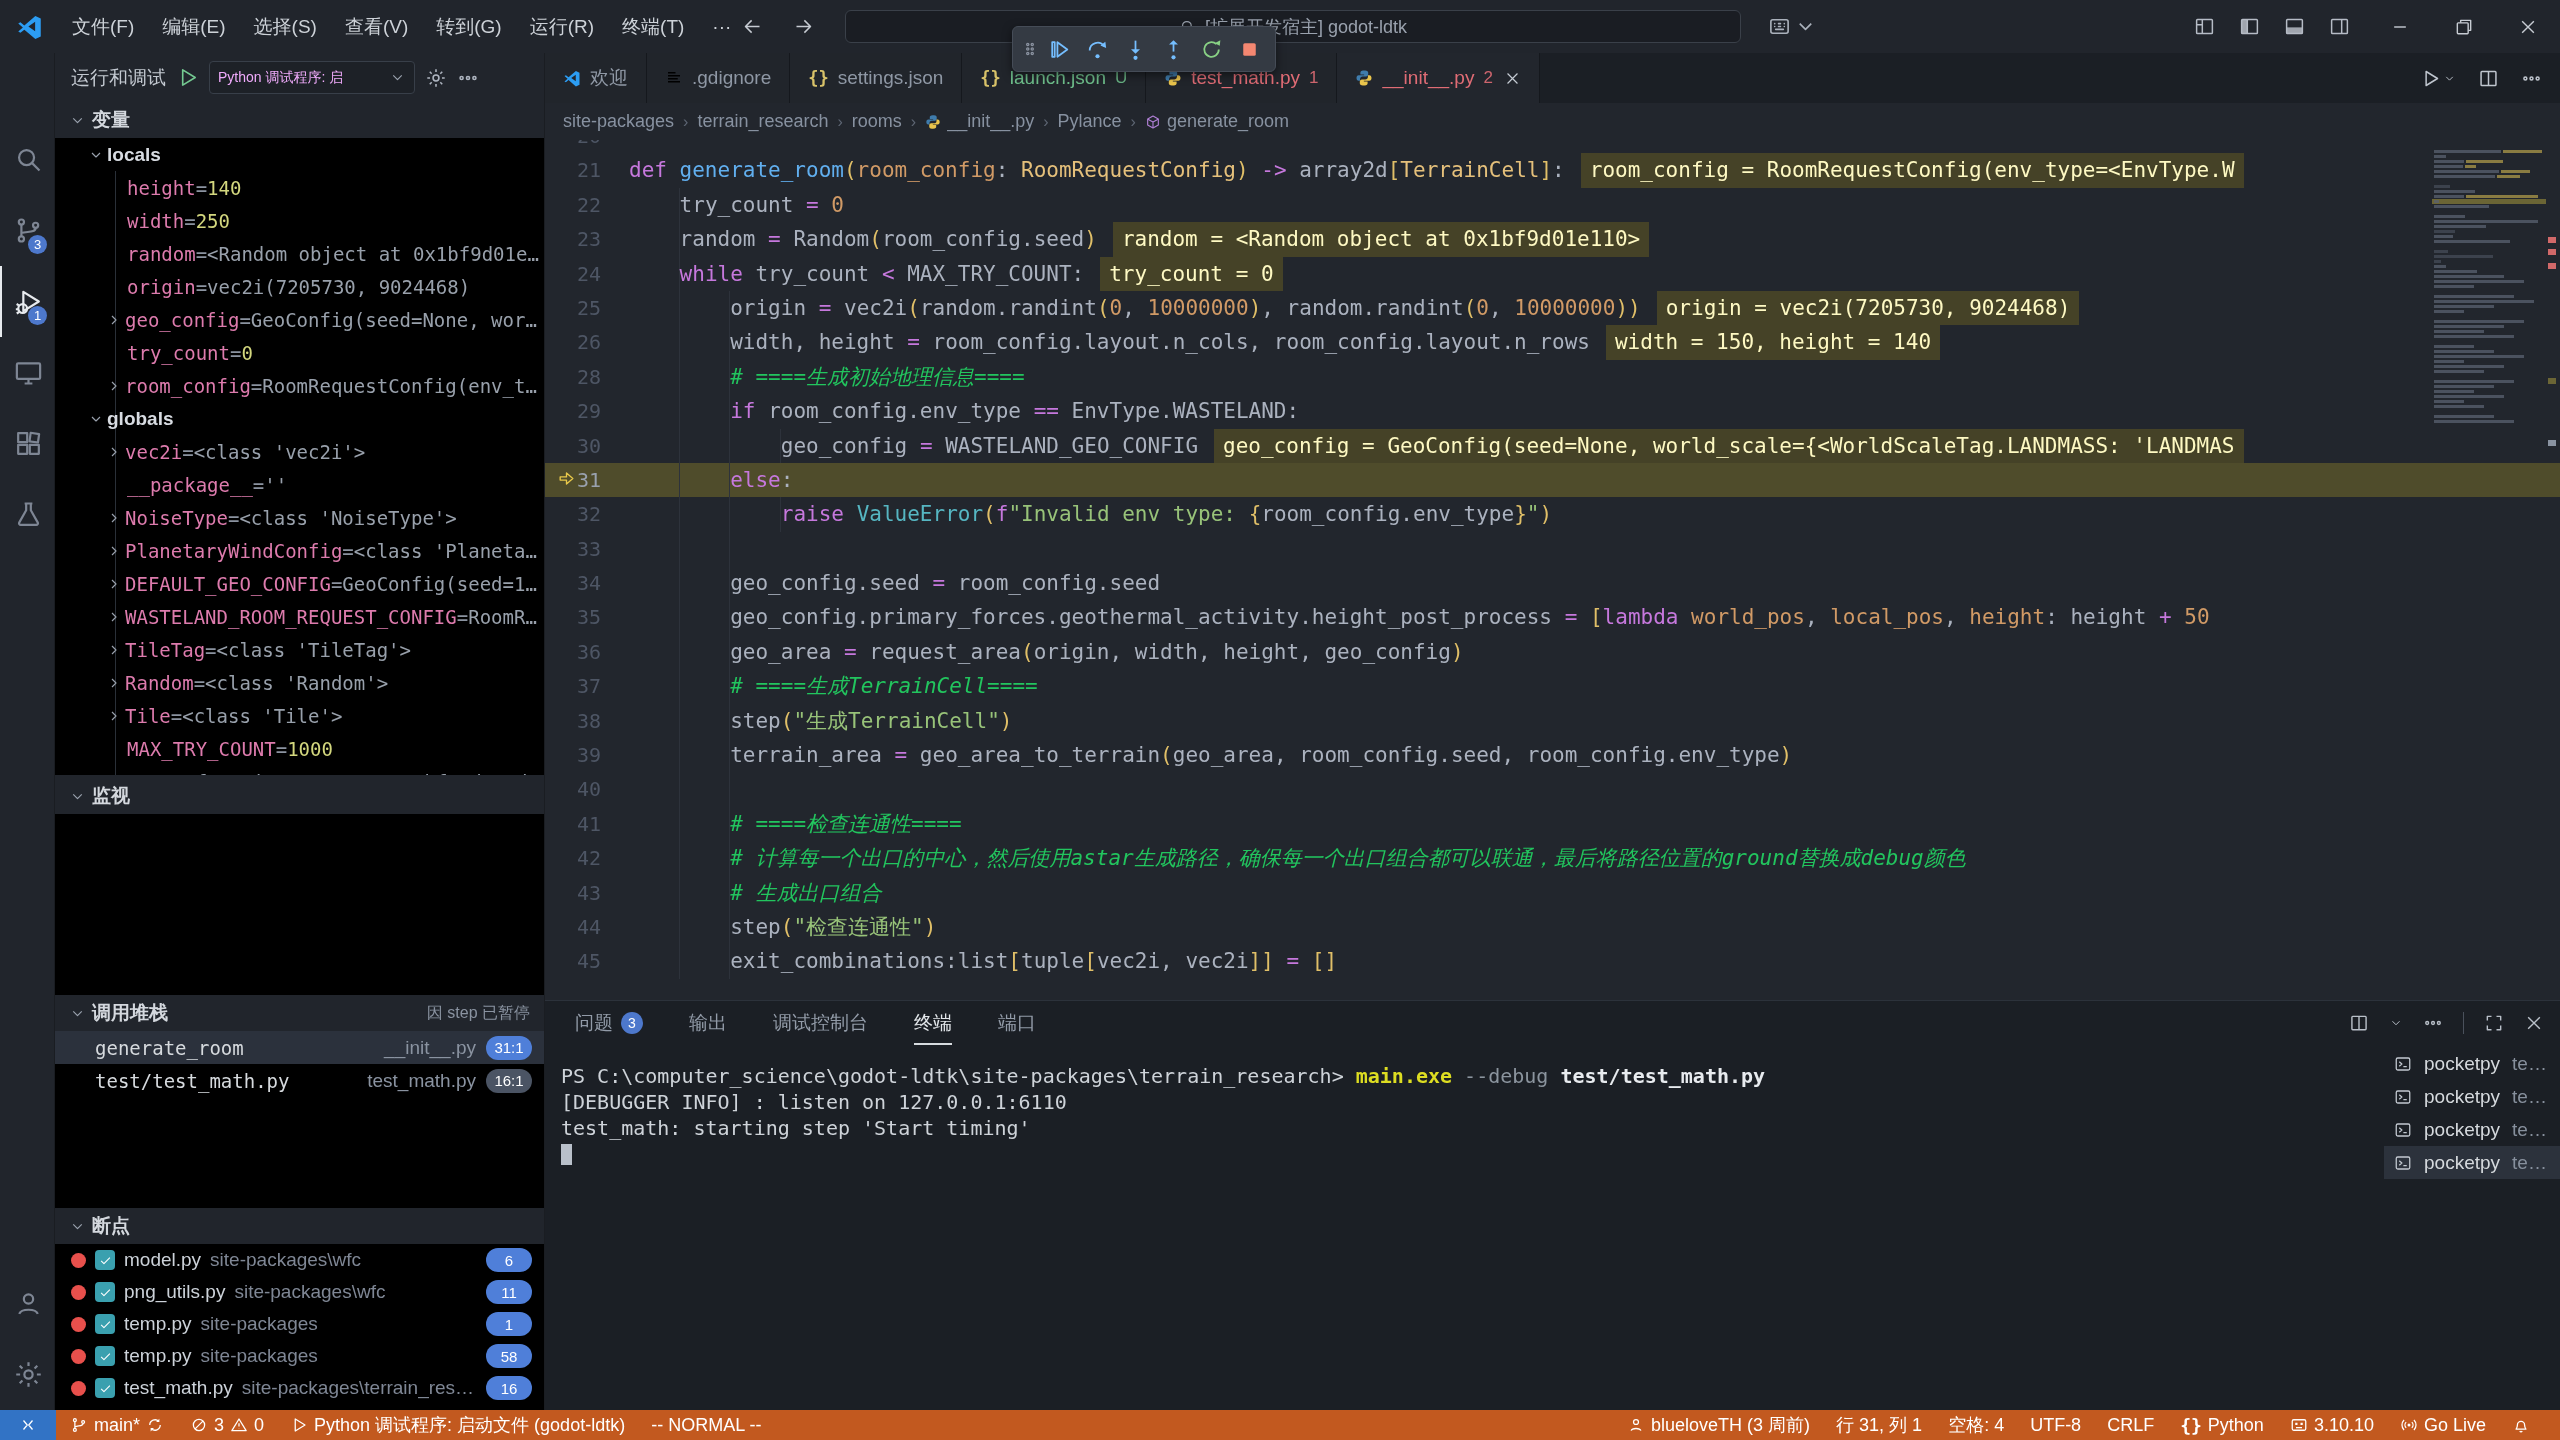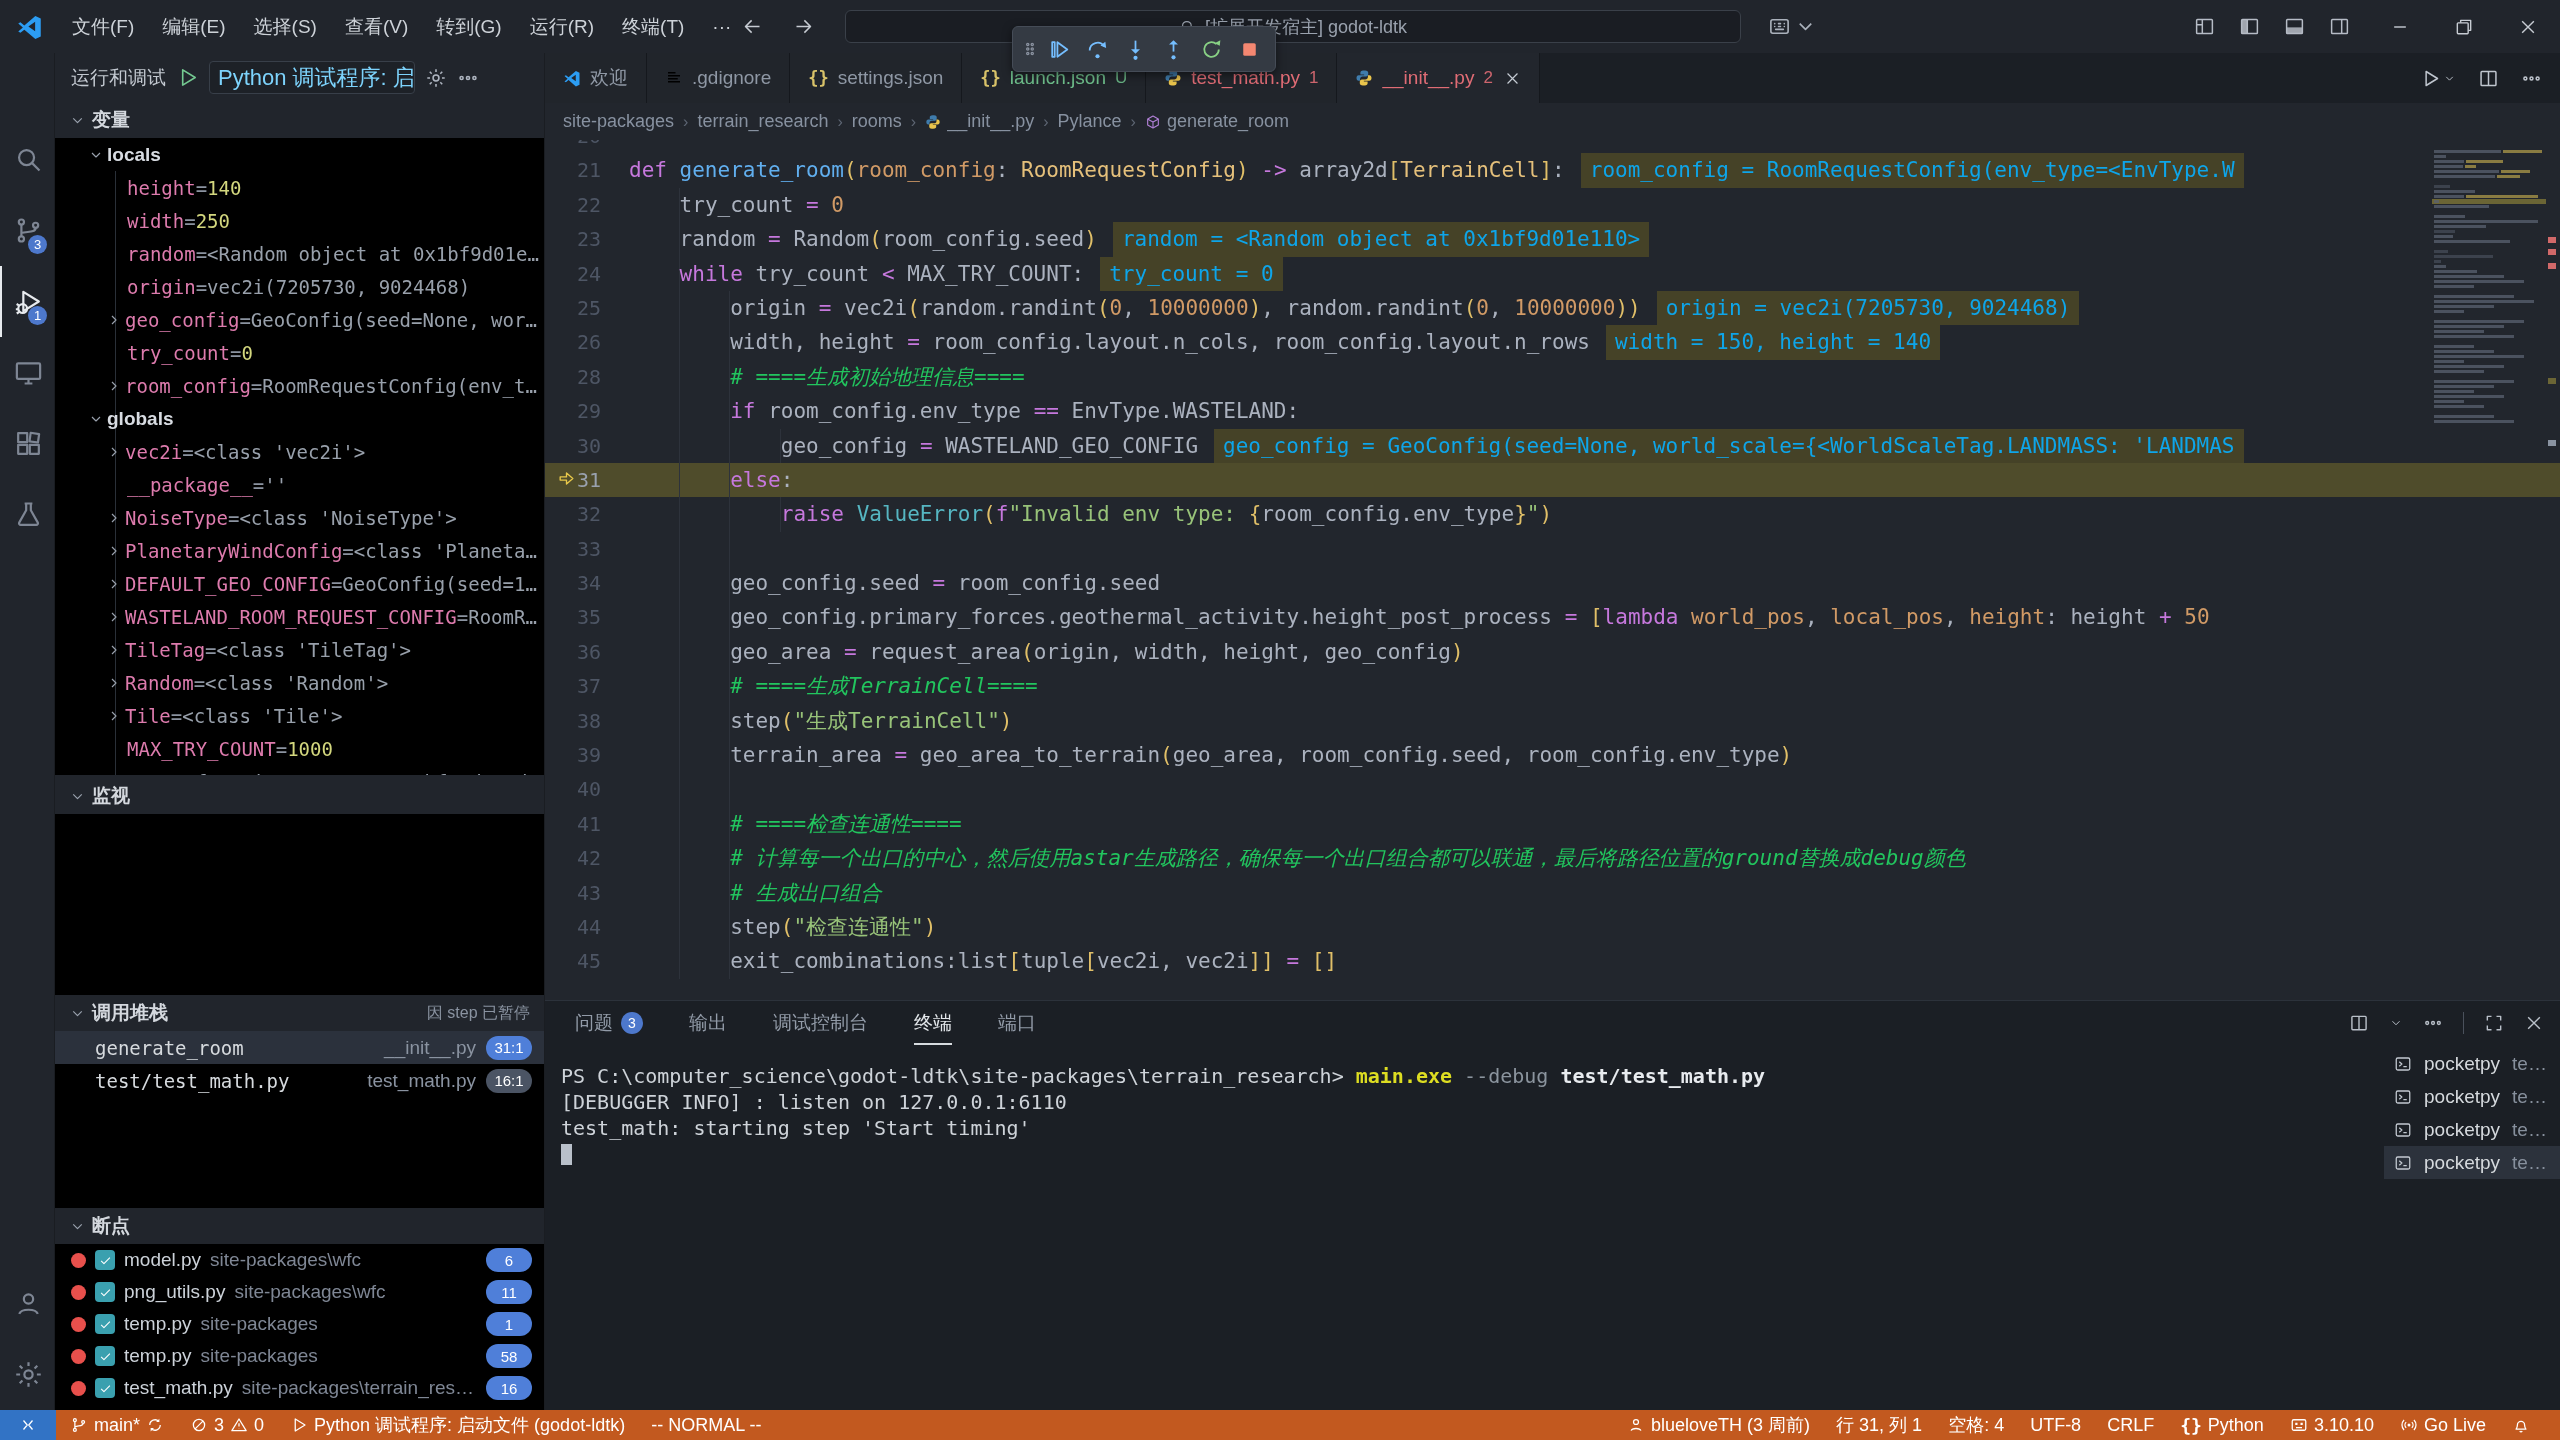--- a/index.html
+++ b/index.html
@@ -36,21 +36,21 @@
   .ab-badge{position:absolute;right:7px;bottom:12px;min-width:19px;height:19px;border-radius:10px;background:#4d78cc;color:#fff;
     font-size:13px;display:flex;align-items:center;justify-content:center;padding:0 4px;}
   #ab-bottom{margin-top:auto;}
 
   
   #sidebar{position:absolute;left:55px;top:53px;width:490px;height:1357px;background:#21252c;border-right:1px solid #1a1d22;overflow:hidden;}
   #runbar{height:49px;display:flex;align-items:center;padding-left:16px;gap:10px;}
   #runbar-label{font-size:19px;color:#c3c9d1;white-space:nowrap;}
   #run-play{color:#74c991;font-size:23px;}
   #launch-select{width:206px;height:33px;background:#1d2127;border:1px solid #383f49;border-radius:4px;display:flex;align-items:center;
-    padding:0 8px;font-size:22px;color:#7dd3fc;white-space:nowrap;overflow:hidden;}
+    padding:0 8px;font-size:14px;color:#f0abfc;white-space:nowrap;overflow:hidden;}
   #launch-select .ic{margin-left:auto;font-size:17px;color:#9aa2ae;}
   .sb-sec-header{position:absolute;left:0;width:100%;height:36px;display:flex;align-items:center;gap:6px;padding-left:14px;
     font-size:19px;font-weight:bold;color:#d4d8de;background:#21252c;}
   .sb-sec-header .ic{font-size:17px;color:#9aa2ae;font-weight:normal;}
   .sec-body{position:absolute;left:0;width:100%;background:#000000;overflow:hidden;}
   #var-tree{top:85px;height:637px;}
   #var-guide{position:absolute;left:60px;top:33px;bottom:0;width:1px;background:#2a3038;}
   .var-row{height:33px;display:flex;align-items:center;font-family:"DejaVu Sans Mono",monospace;font-size:19px;white-space:nowrap;position:relative;}
   .var-chev{width:22px;font-size:16px;color:#9aa2ae;display:flex;justify-content:center;}
   .var-name{color:#dd7bad;}
@@ -98,21 +98,21 @@
   .line{position:relative;height:34.4px;line-height:34.4px;font-family:"DejaVu Sans Mono",monospace;font-size:21px;white-space:pre;}
   .line:first-child{margin-top:-21px;}
   .line.hl{background:#4f4c2b;}
   .ln{display:inline-block;width:84px;padding-right:28px;text-align:right;color:#4e5665;font-size:20px;}
   .line.hl .ln{color:#99a1ae;}
   .ind{display:inline-block;height:100%;vertical-align:top;
     background-image:repeating-linear-gradient(to right,transparent 0 49.6px,#2d323b 49.6px 50.6px);}
   .tk-k{color:#c678dd}.tk-f{color:#61afef}.tk-p{color:#d19a66}.tk-t{color:#e5c07b}.tk-n{color:#d19a66}
   .tk-s{color:#98c379}.tk-c{color:#22c55e;font-style:italic}.tk-b{color:#e0bf68}.tk-o{color:#c678dd}
   .tk-v{color:#abb2bf}.tk-y{color:#56b6c2}
-  .chip{display:inline-block;margin-left:16px;padding:0 9px;background:#454227;color:#0ea5e9;}
+  .chip{display:inline-block;margin-left:16px;padding:0 9px;background:#454227;color:#fef9c3;}
   .exec-arrow{position:absolute;left:12px;top:0;color:#e8c84a;font-size:19px;}
   #minimap{position:absolute;left:1887px;top:4px;width:114px;}
   .mm-row{height:5px;position:relative;}
   .mm-bar{position:absolute;left:2px;top:1px;height:3px;background:#596170;opacity:.75;}
   .mm-bar.cm{background:#454c58;}
   .mm-chip{position:absolute;top:1px;height:3px;background:#8a7c42;}
   .mm-hl{position:absolute;left:0;top:0;height:5px;width:114px;background:#6b6535;}
   #ruler{position:absolute;left:2001px;top:0;width:12px;height:860px;}
   .rmark{position:absolute;left:2px;width:8px;height:6px;}
 

